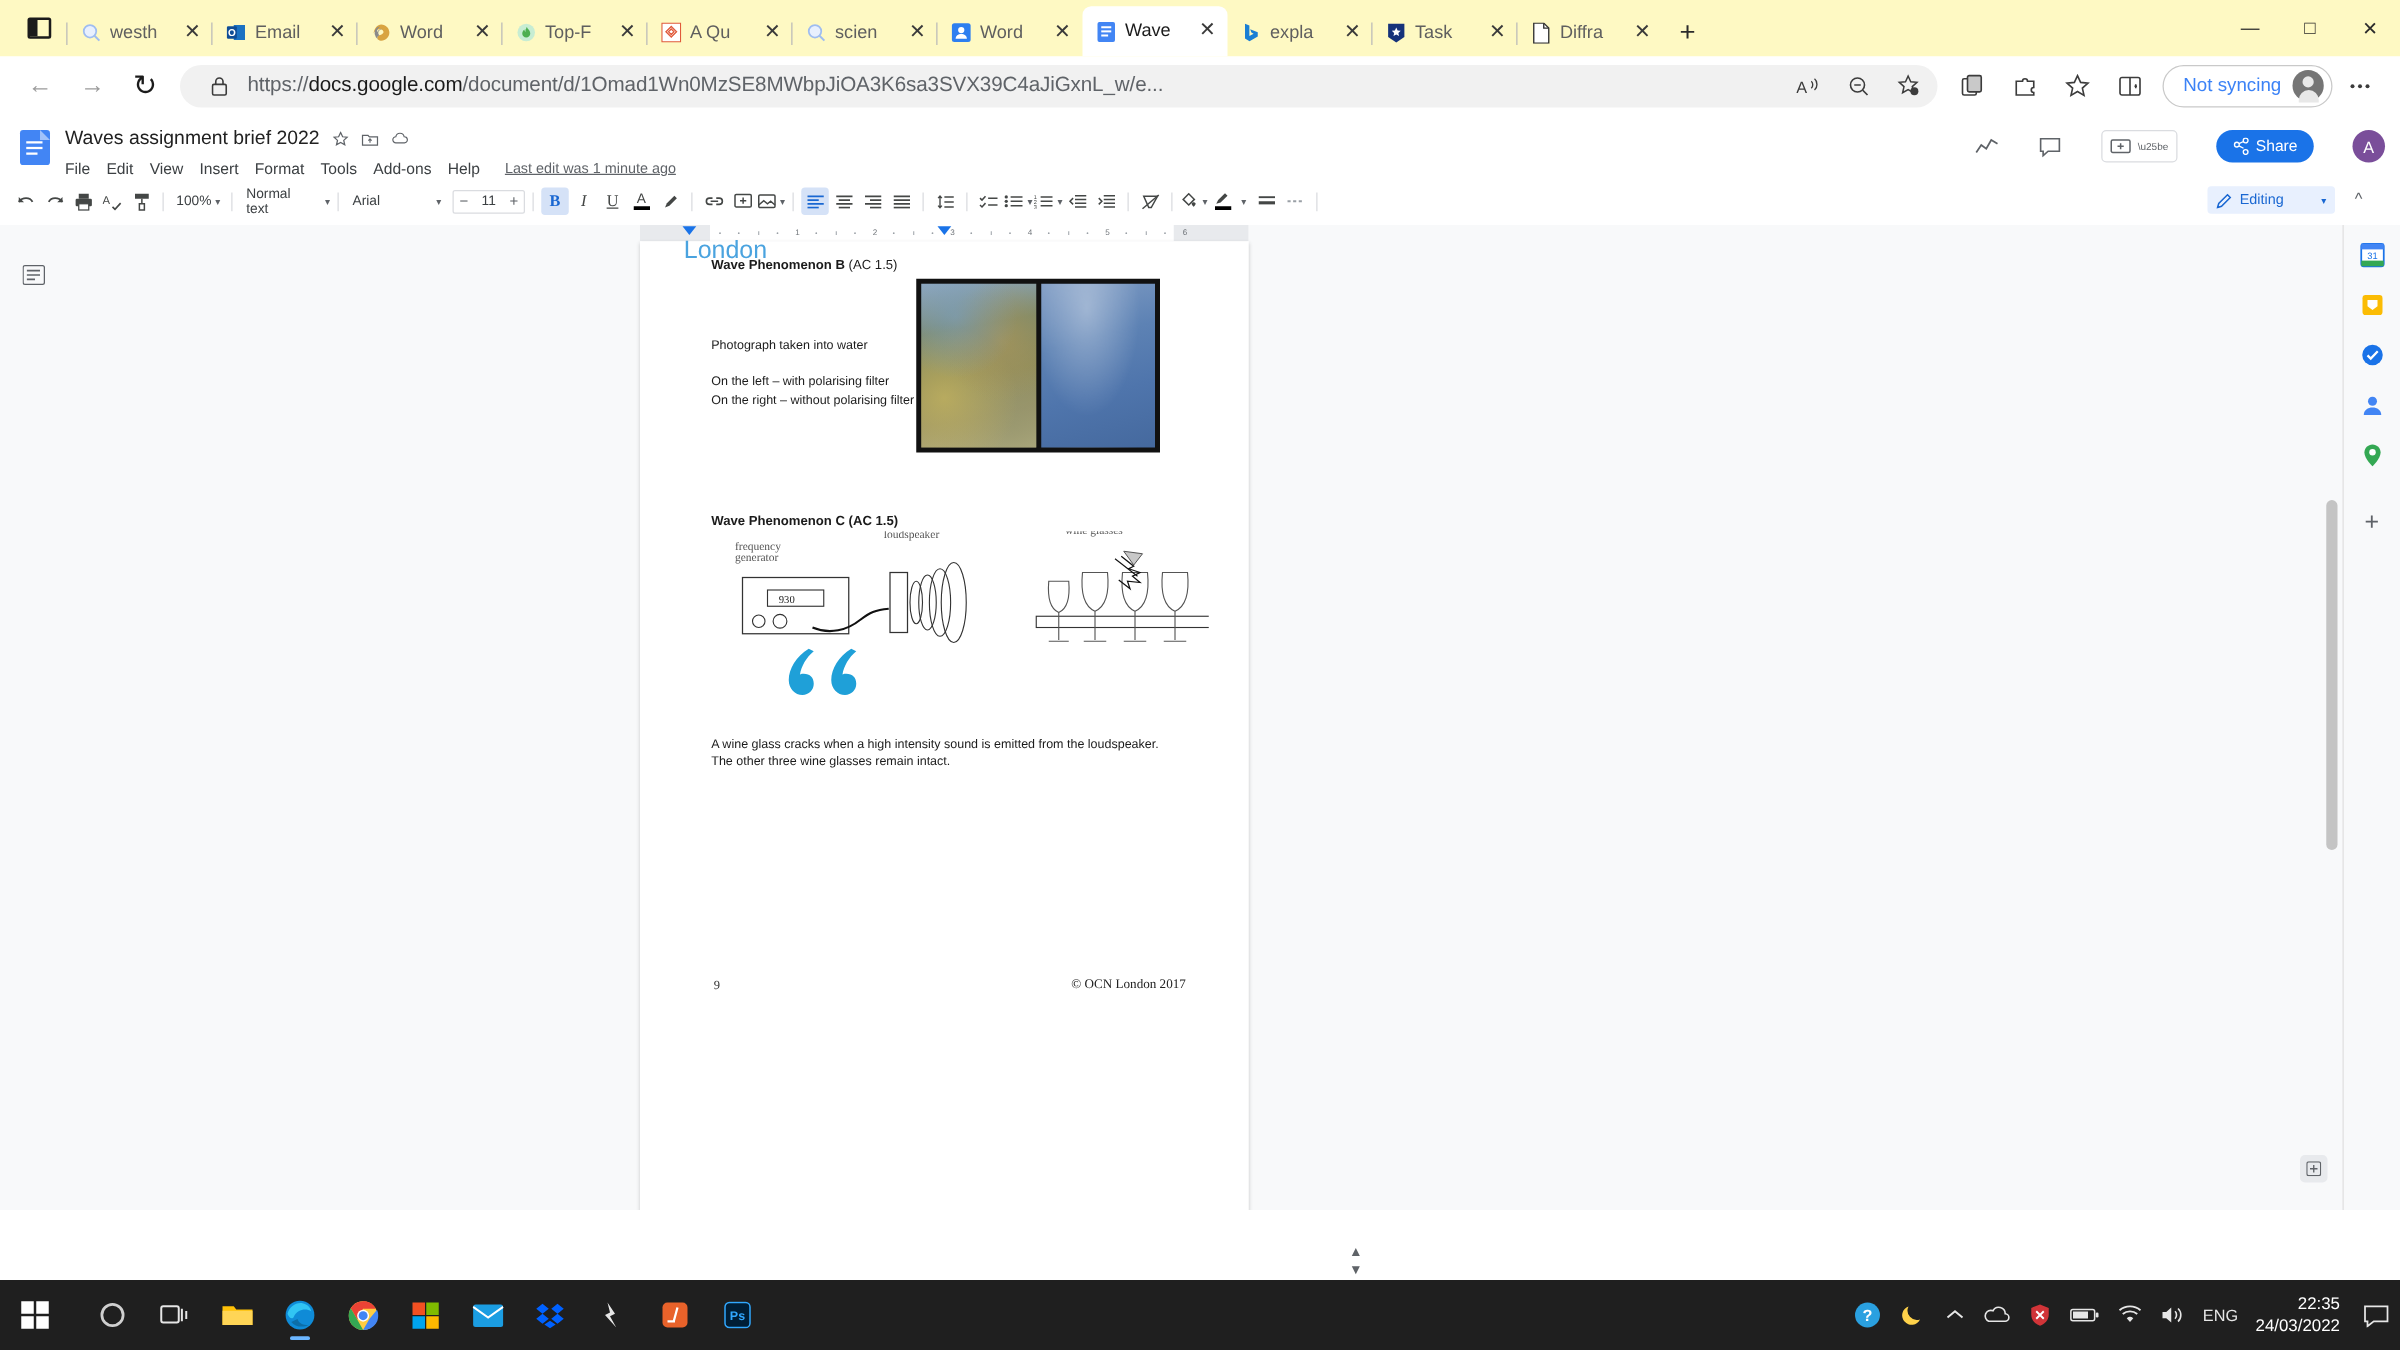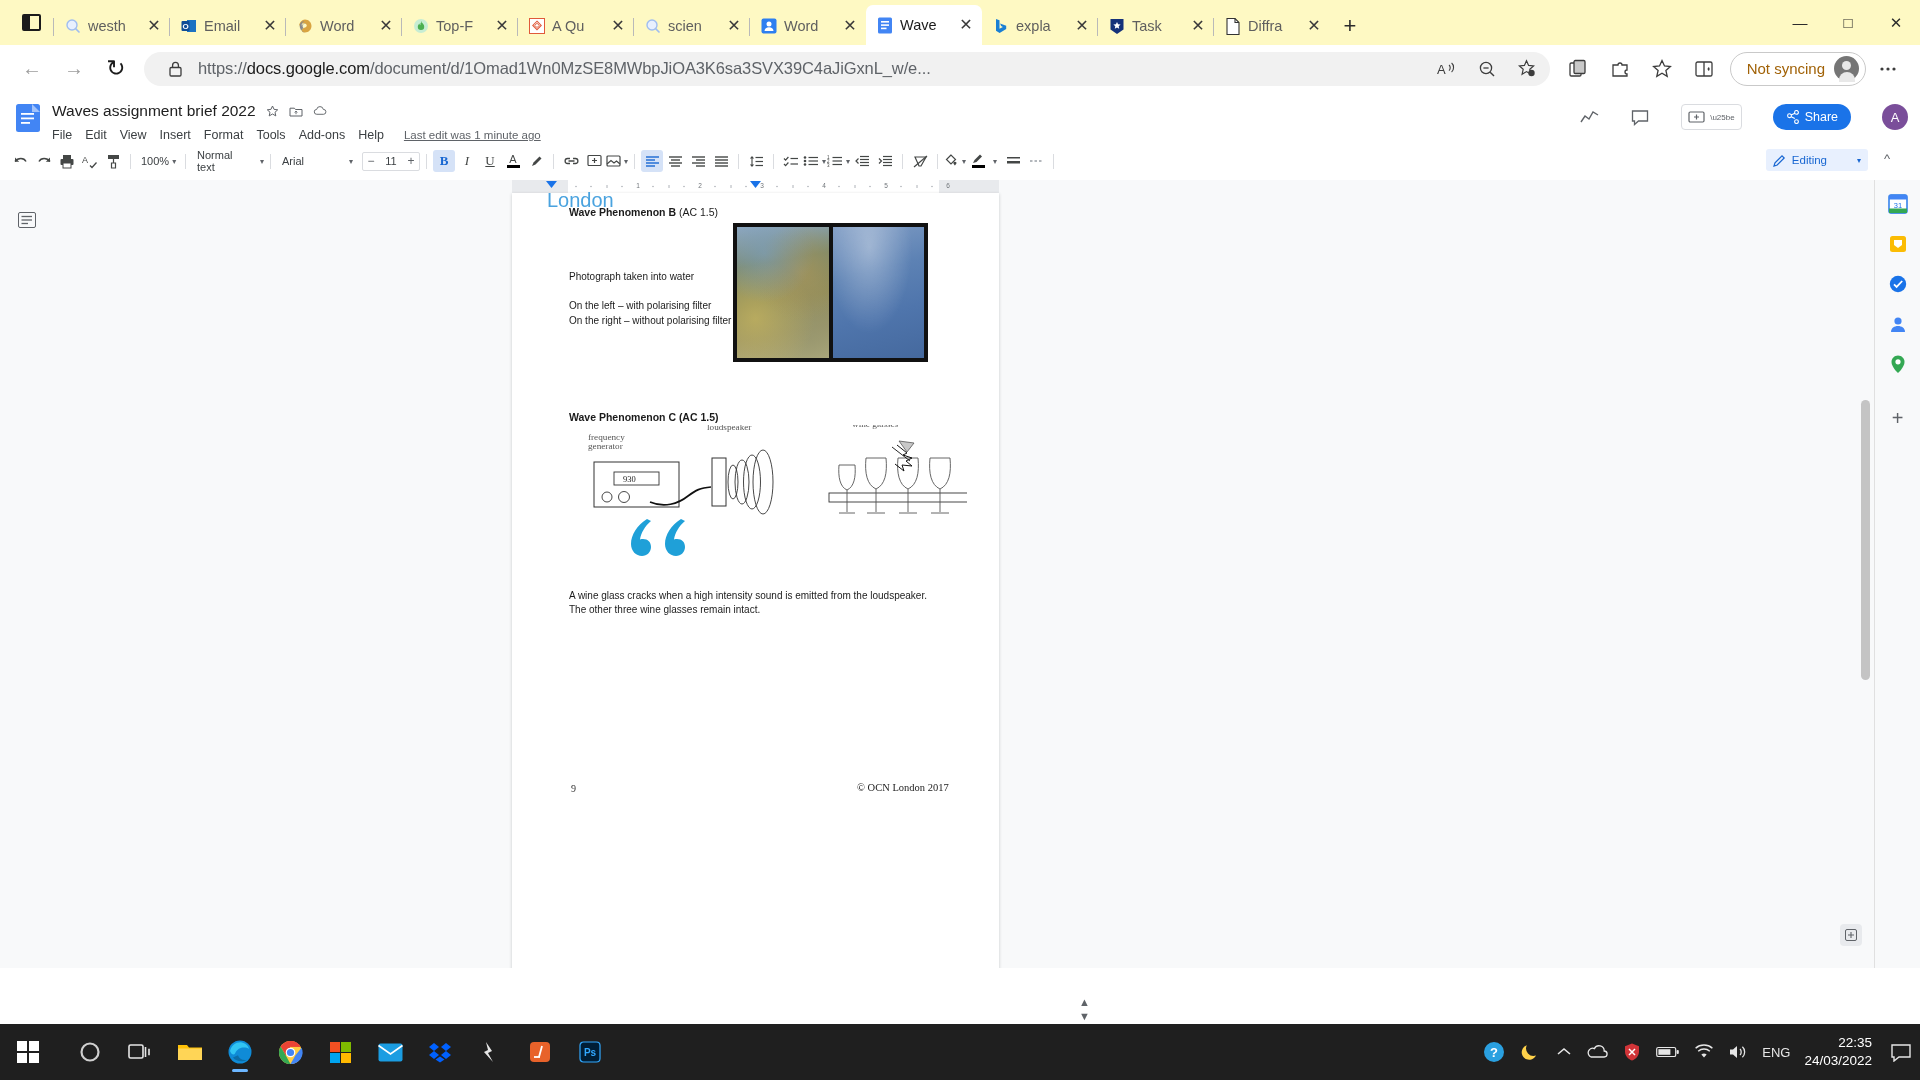--- a/index.html
+++ b/index.html
@@ -57,21 +57,21 @@
   .omnibox {
     flex: 1 1 auto; height: 34px; background: #f1f1f1; border-radius: 17px;
     display: flex; align-items: center; padding: 0 6px 0 14px; gap: 6px; margin: 0 6px;
   }
   .omnibox .url { flex: 1 1 auto; font-size: 16.5px; color: #5f6368; white-space: nowrap; overflow: hidden; letter-spacing: -0.1px;}
   .omnibox .url b { color: #1b1b1b; font-weight: 400; }
   .omni-icon { width: 34px; height: 30px; display:flex; align-items:center; justify-content:center; color:#3c3c3c; }
   .chrome-icon { width: 40px; height: 36px; display:flex; align-items:center; justify-content:center; color:#3c3c3c; }
   .notsync {
     height: 34px; border: 1px solid #c9c9c9; border-radius: 17px; display:flex; align-items:center;
-    gap: 9px; padding: 0 6px 0 16px; font-size: 15px; color: #a16207; margin-left: 4px;
+    gap: 9px; padding: 0 6px 0 16px; font-size: 15px; color: #3b82f6; margin-left: 4px;
   }
   .avatar-grey { width: 25px; height: 25px; border-radius: 50%; background: #757575; position: relative; }
   .avatar-grey::before{ content:''; position:absolute; left:8px; top:5px; width:9px; height:9px; border-radius:50%; background:#e8e8e8;}
   .avatar-grey::after{ content:''; position:absolute; left:4.5px; top:16px; width:16px; height:10px; border-radius:8px 8px 0 0; background:#e8e8e8;}
 
   
   .docs { position: absolute; left:0; right:0; top: 92px; bottom: 56px; background:#ffffff; }
   .docs-header { height: 56px; display:flex; align-items:flex-start; padding: 8px 12px 0 10px; position:relative;}
   .docs-logo { width: 36px; height: 36px; margin-right: 6px; display:flex; align-items:center; justify-content:center;}
   .doc-title-row { display:flex; align-items:center; gap: 9px; height: 22px;}

